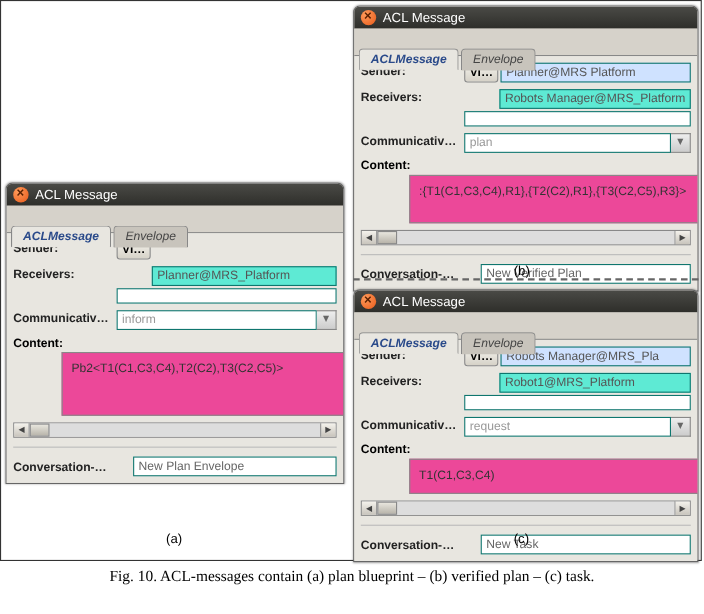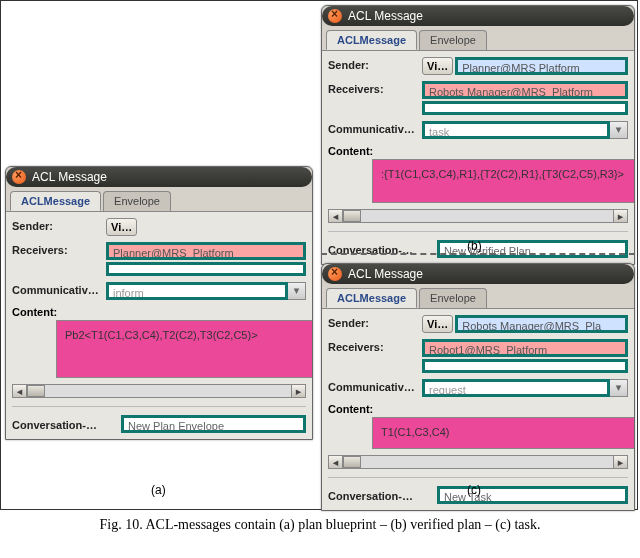--- a/index.html
+++ b/index.html
@@ -36,21 +36,20 @@
   overflow: hidden;
 }
 .titlebar {
   background: linear-gradient(to bottom, #4a4a46 0%, #2e2e2a 100%);
   color: #fff;
   padding: 3px 6px;
   display: flex;
   align-items: center;
   gap: 6px;
   font-size: 12px;
-  border-radius: 10px;
 }
 .close-btn {
   width: 14px; height: 14px;
   background: radial-gradient(circle at 30% 30%, #ff9a5a, #e85a1a);
   border-radius: 50%;
   display: inline-block;
   position: relative;
 }
 .close-btn::before {
   content: "×";
@@ -70,21 +69,22 @@
 .tab {
   padding: 3px 10px;
   border: 1px solid #888;
   border-bottom: none;
   border-radius: 4px 4px 0 0;
   background: #c8c4bc;
   color: #444;
   cursor: pointer;
   margin-right: 2px;
   position: relative;
-  top: 0;
+  top: 14px;
+  font-style: italic;
 }
 .tab.active {
   background: #e8e6e0;
   color: #2a4a8a;
   font-weight: bold;
   border-bottom: 1px solid #e8e6e0;
   z-index: 2;
 }
 .form-body {
   background: #e8e6e0;
@@ -100,33 +100,33 @@
 .view-btn {
   background: linear-gradient(to bottom,#f4f2ec,#d6d2c8);
   border: 1px solid #888;
   border-radius: 3px;
   padding: 2px 4px;
   font-size: 11px;
   font-weight: bold;
   cursor: pointer;
 }
 .textfield {
-  border: 3px solid #0f766e;
+  border: 1px solid #0f766e;
   background: #fff;
   padding: 2px 4px;
   font-size: 11px;
   color: #666;
   flex: 1;
   min-width: 0;
   height: 18px;
   overflow: hidden;
   white-space: nowrap;
 }
 .textfield.highlight { background: #cfe2ff; color: #555; }
-.textfield.gray { background: #fca5a5; color: #555; }
+.textfield.gray { background: #5eead4; color: #555; margin-left: 32px; }
 .combo {
   display: flex;
   width: 100%;
 }
 .combo .textfield { flex: 1; color: #999; }
 .combo .drop {
   width: 18px; height: 18px;
   border: 1px solid #888;
   border-left: none;
   background: linear-gradient(to bottom,#eee,#ccc);
@@ -254,21 +254,21 @@
           <button class="view-btn">Vi…</button>
           <div class="textfield highlight">Planner@MRS Platform</div>
         </div>
         <label>Receivers:</label>
         <div>
           <div class="textfield gray">Robots Manager@MRS_Platform</div>
           <div class="textfield" style="margin-top:2px;height:14px;"></div>
         </div>
         <label>Communicativ…</label>
         <div class="combo">
-          <div class="textfield">task</div>
+          <div class="textfield">plan</div>
           <div class="drop">▾</div>
         </div>
         <div class="content-box">
           <div class="content-label">Content:</div>
           <div class="textarea" style="height:44px">:{T1(C1,C3,C4),R1},{T2(C2),R1},{T3(C2,C5),R3}&gt;</div>
         </div>
         <div class="scrollbar-h">
           <div class="sb-btn">◂</div>
           <div class="sb-track">
               <div class="sb-thumb"></div>

